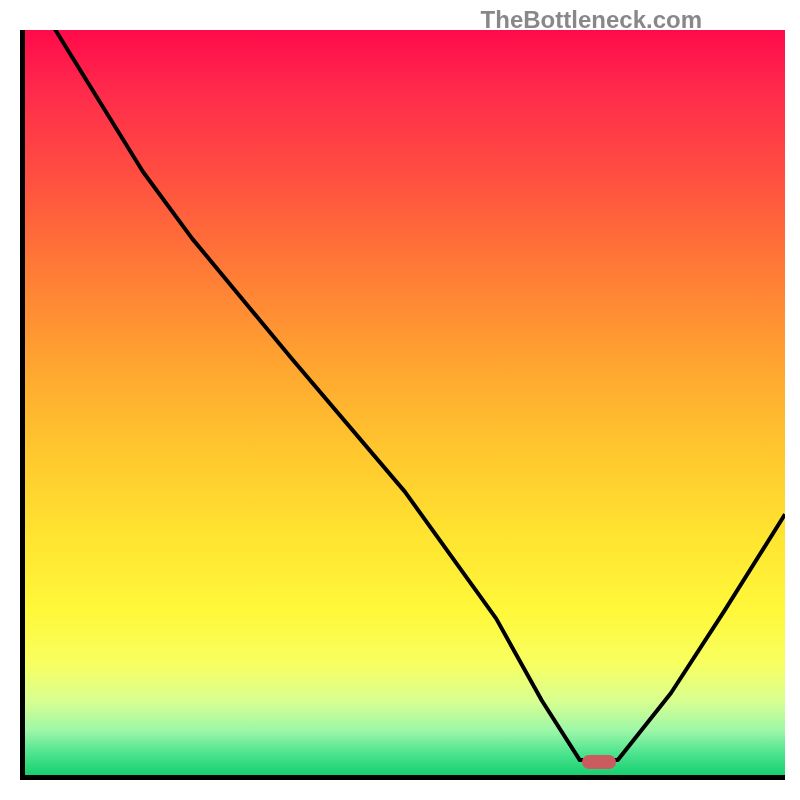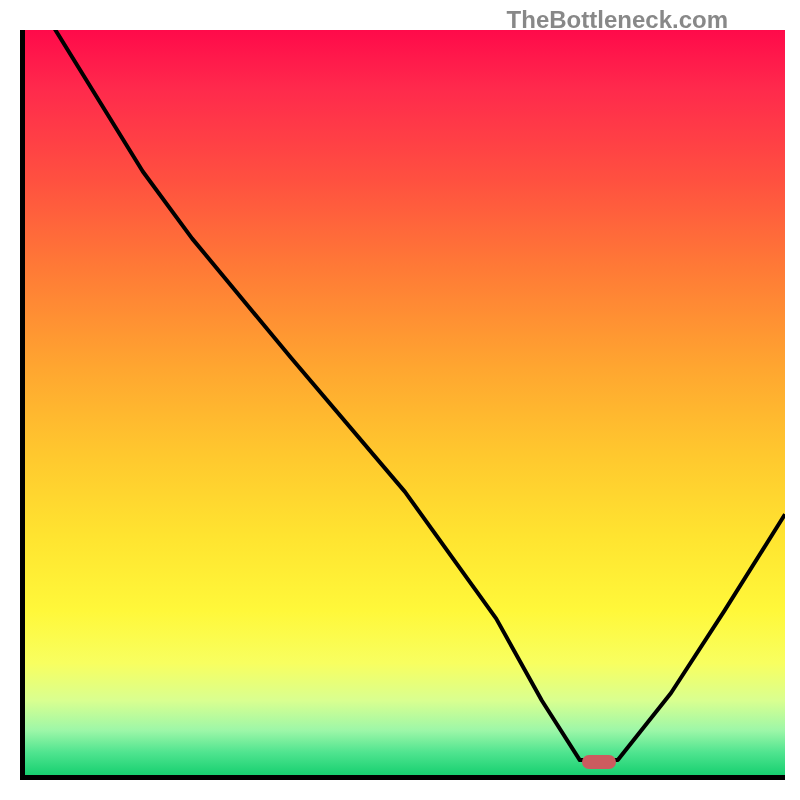--- a/index.html
+++ b/index.html
@@ -8,21 +8,20 @@
     background: #fff;
     width: 800px;
     height: 800px;
     overflow: hidden;
     font-family: Arial, sans-serif;
   }
   .container {
     position: relative;
     width: 716px;
     height: 800px;
-    padding-left: 26px;
   }
   .watermark {
     position: absolute;
     top: 6px;
     right: 14px;
     font-size: 24px;
     font-weight: bold;
     color: #888;
     z-index: 10;
   }

